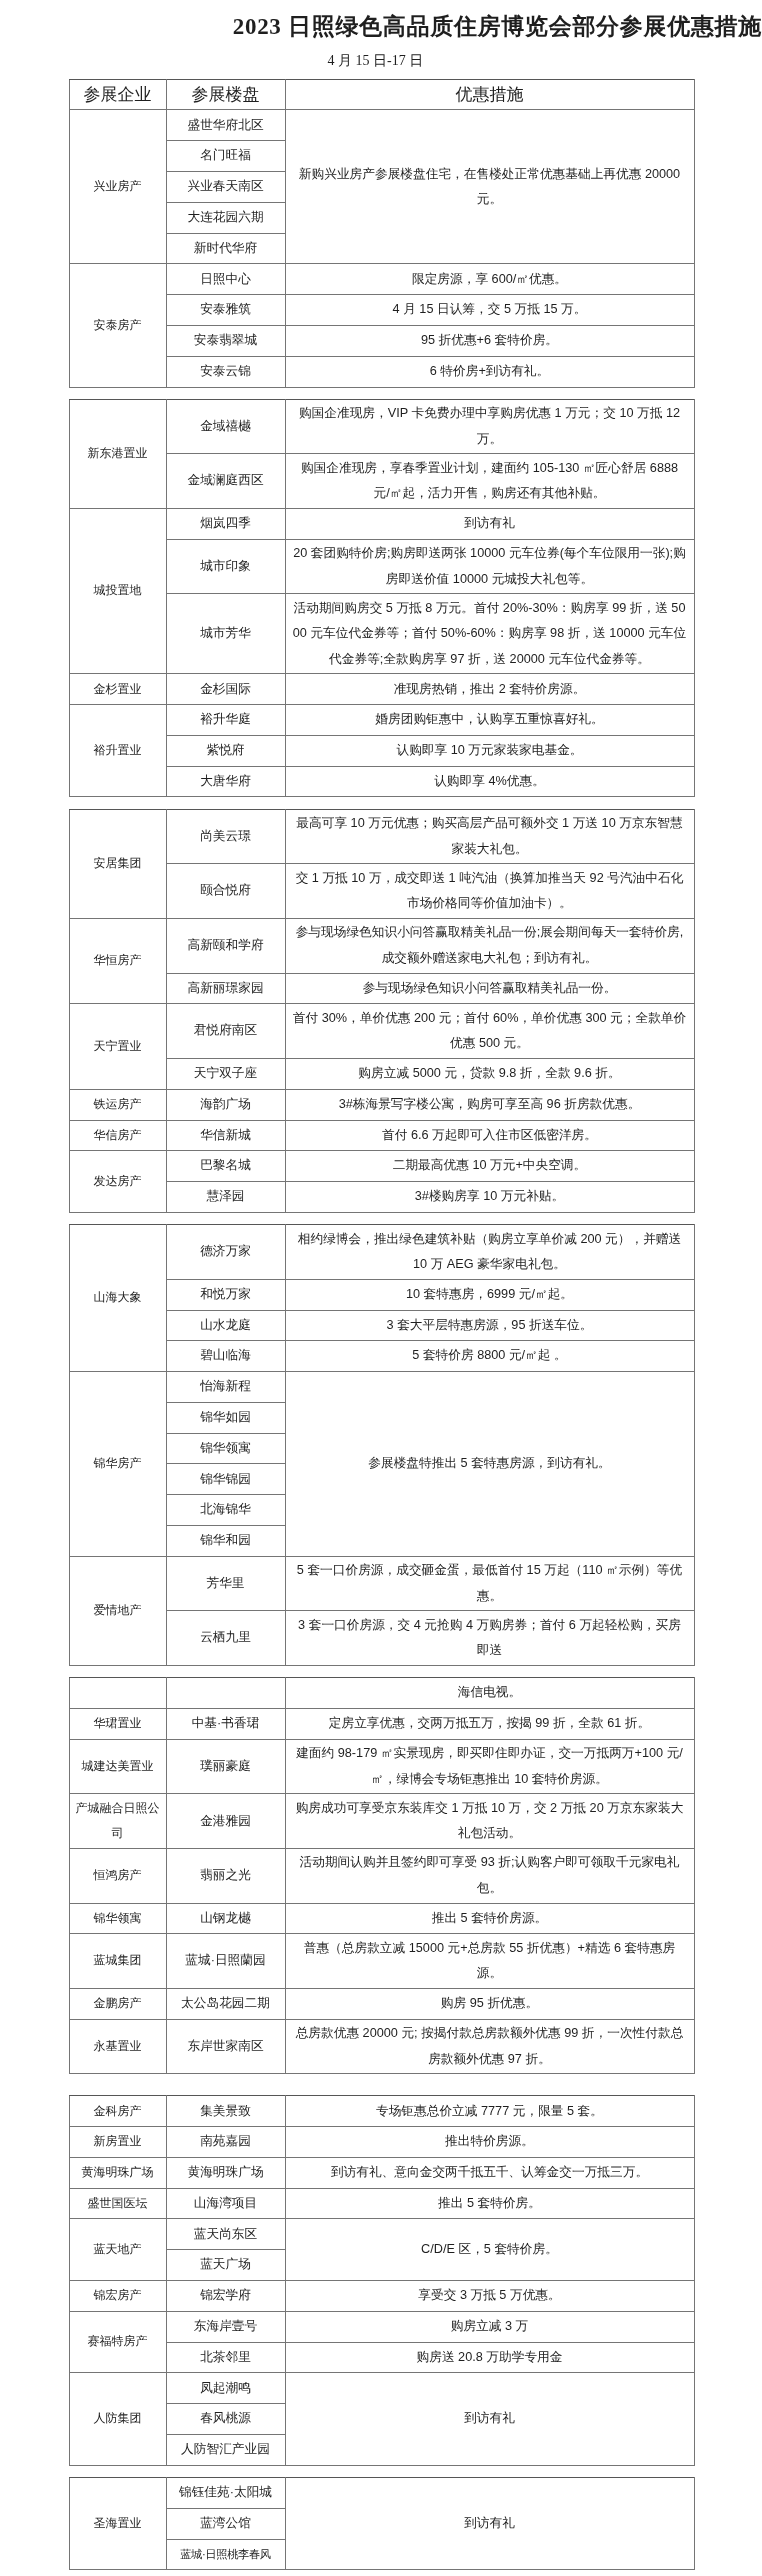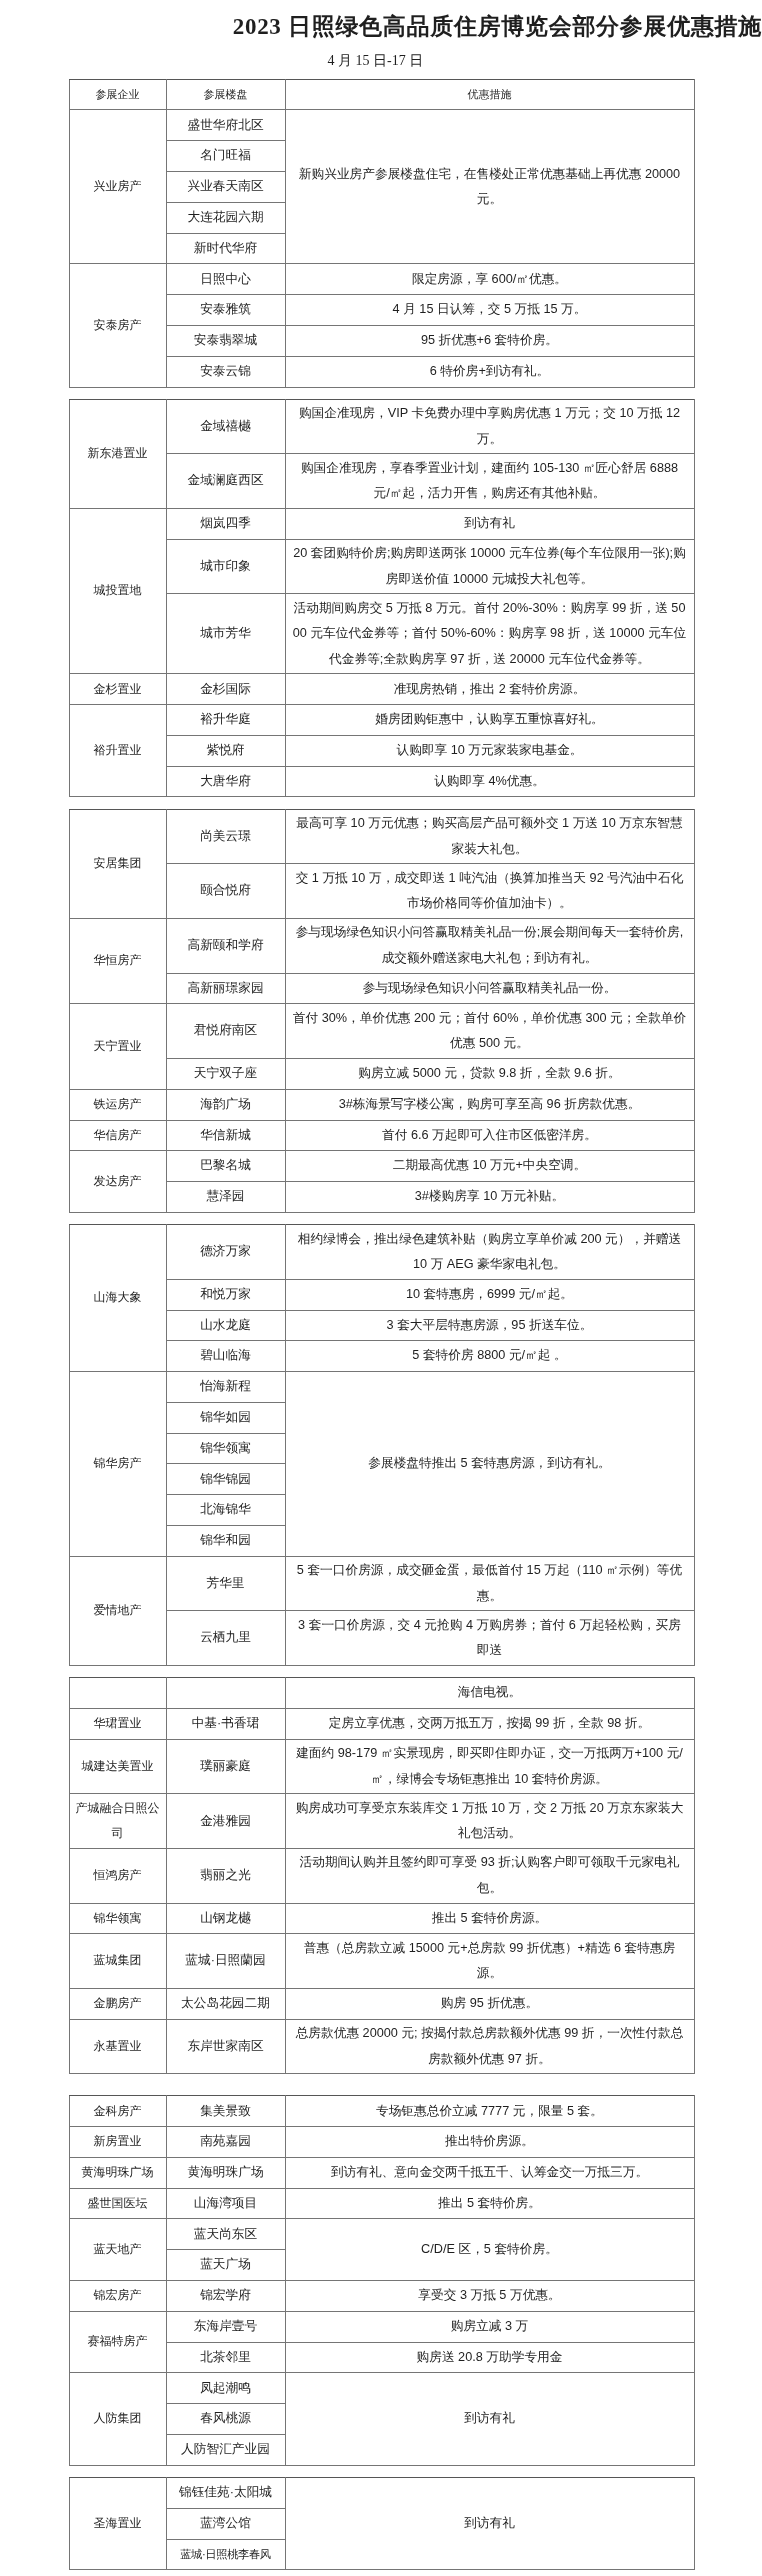--- a/index.html
+++ b/index.html
@@ -44,21 +44,21 @@
     vertical-align:middle;
     padding:1.4px 4.2px;
     height:27px;
     word-break:break-all;
   }
   table.block tr.group-start td{border-top:1.1px solid #565656;}
   table.block td.company{font-size:12px;}
   table.block td.property{font-size:12.7px;}
   table.block td.property.long{font-size:11.3px;letter-spacing:-0.4px;}
   table.block td.offer{padding:1.4px 7px;}
-  table.block tr.header-row td{font-size:11px;}
+  table.block tr.header-row td{font-size:17px;}
 </style>
 </head>
 <body>
 
 <div class="doc">
   <div class="title">2023 日照绿色高品质住房博览会部分参展优惠措施</div>
   <div class="date-line">4 月 15 日-17 日</div>
   <div id="table-root">
       <table class="block">
         <colgroup>
@@ -275,21 +275,21 @@
         </colgroup>
         <tbody>
           <tr class="group-start">
             <td class="company"></td>
             <td class="property"></td>
             <td class="offer">海信电视。</td>
           </tr>
           <tr class="group-start">
             <td class="company">华珺置业</td>
             <td class="property">中基·书香珺</td>
-            <td class="offer">定房立享优惠，交两万抵五万，按揭 99 折，全款 98 折。</td>
+            <td class="offer">定房立享优惠，交两万抵五万，按揭 99 折，全款 61 折。</td>
           </tr>
           <tr class="group-start">
             <td class="company">城建达美置业</td>
             <td class="property">璞丽豪庭</td>
             <td class="offer">建面约 98-179 ㎡实景现房，即买即住即办证，交一万抵两万+100 元/㎡，绿博会专场钜惠推出 10 套特价房源。</td>
           </tr>
           <tr class="group-start">
             <td class="company">产城融合日照公司</td>
             <td class="property">金港雅园</td>
             <td class="offer">购房成功可享受京东装库交 1 万抵 10 万，交 2 万抵 20 万京东家装大礼包活动。</td>
@@ -300,21 +300,21 @@
             <td class="offer">活动期间认购并且签约即可享受 93 折;认购客户即可领取千元家电礼包。</td>
           </tr>
           <tr class="group-start">
             <td class="company">锦华领寓</td>
             <td class="property">山钢龙樾</td>
             <td class="offer">推出 5 套特价房源。</td>
           </tr>
           <tr class="group-start">
             <td class="company">蓝城集团</td>
             <td class="property">蓝城·日照蘭园</td>
-            <td class="offer">普惠（总房款立减 15000 元+总房款 99 折优惠）+精选 6 套特惠房源。</td>
+            <td class="offer">普惠（总房款立减 15000 元+总房款 55 折优惠）+精选 6 套特惠房源。</td>
           </tr>
           <tr class="group-start">
             <td class="company">金鹏房产</td>
             <td class="property">太公岛花园二期</td>
             <td class="offer">购房 95 折优惠。</td>
           </tr>
           <tr class="group-start">
             <td class="company">永基置业</td>
             <td class="property">东岸世家南区</td>
             <td class="offer">总房款优惠 20000 元; 按揭付款总房款额外优惠 99 折，一次性付款总房款额外优惠 97 折。</td>

